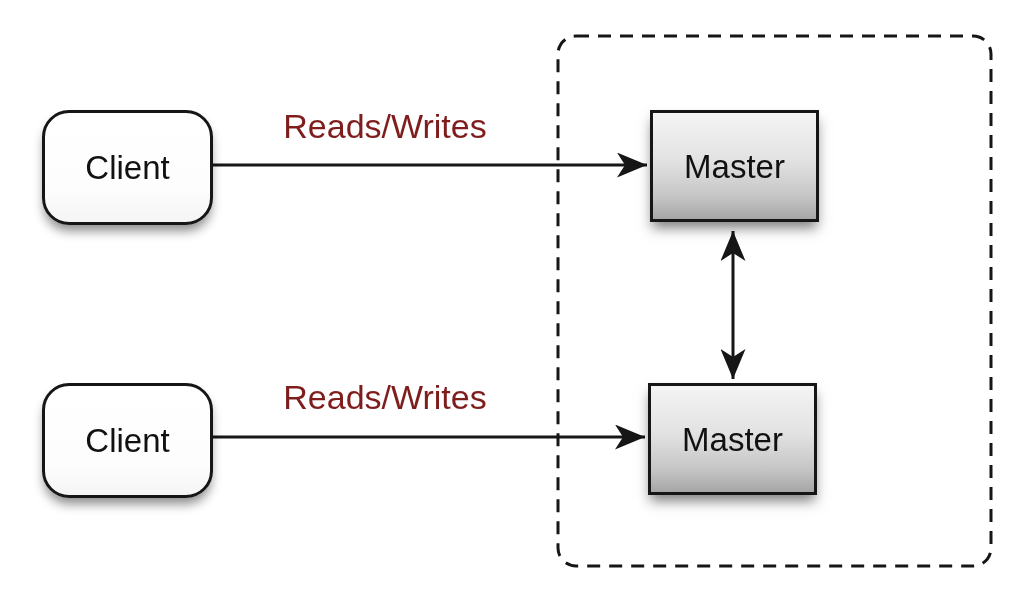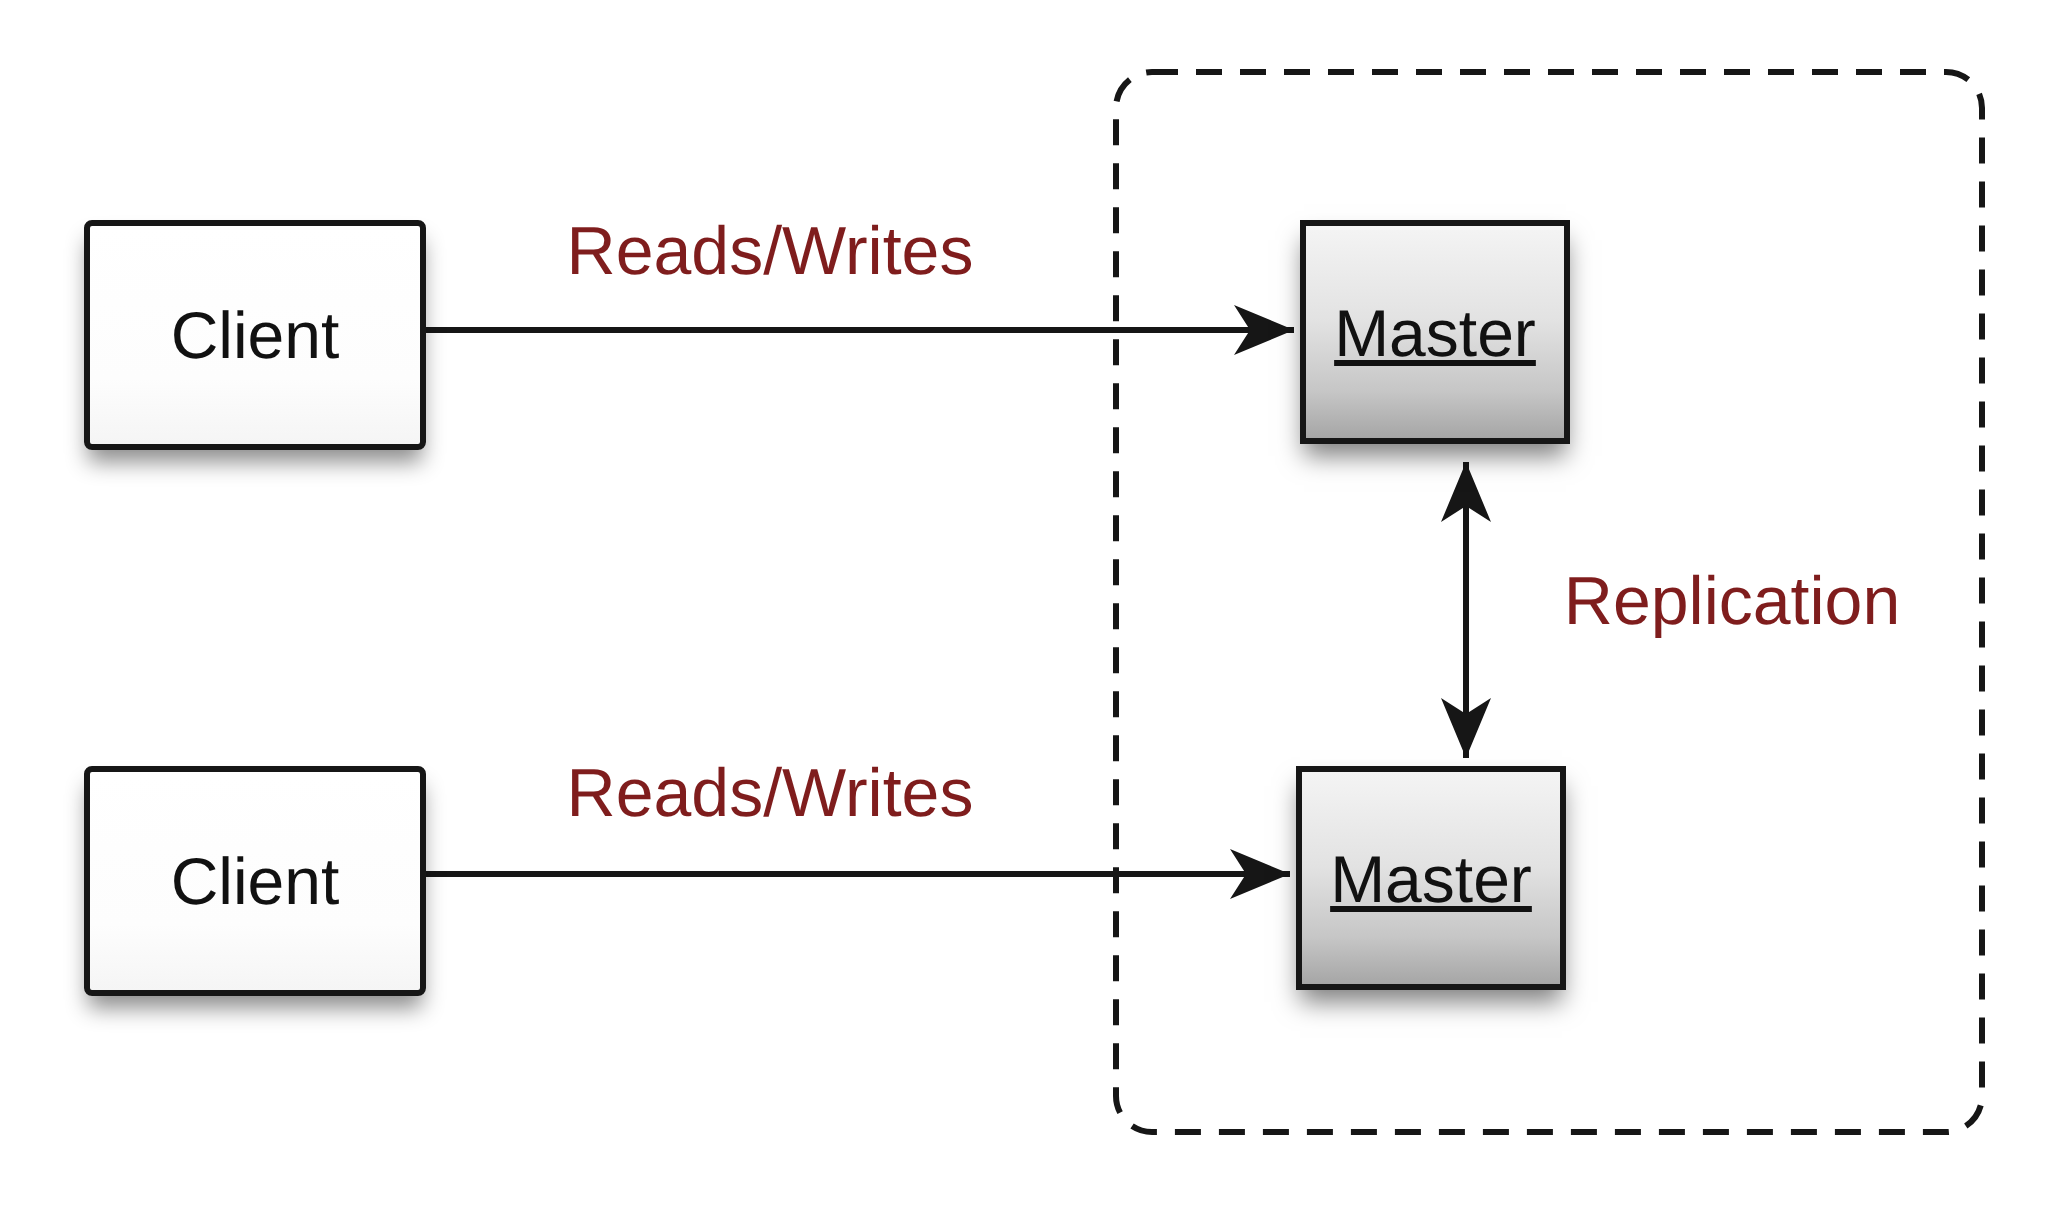--- a/index.html
+++ b/index.html
@@ -29,32 +29,31 @@
     justify-content: center;
     border: 3px solid #161616;
     box-sizing: border-box;
     font-size: 33px;
     line-height: 1;
     color: #111111;
   }
   .client {
     width: 171px;
     height: 115px;
-    border-radius: 4px;
+    border-radius: 27px;
     background: linear-gradient(180deg, #ffffff 0%, #fdfdfd 70%, #f5f5f5 100%);
     box-shadow: 0 8px 11px -2px rgba(0,0,0,0.45);
   }
   .client-top    { left: 42px;  top: 110px; }
   .client-bottom { left: 42px;  top: 383px; }
   .master {
-    width: 135px;
+    width: 169px;
     height: 112px;
     background: linear-gradient(180deg, #f4f4f4 0%, #e2e2e2 45%, #c6c6c6 78%, #a6a6a6 100%);
     box-shadow: 0 8px 12px -2px rgba(0,0,0,0.5);
-    text-decoration: underline;
   }
   .master-top    { left: 650px; top: 110px; }
   .master-bottom { left: 648px; top: 383px; }
   .edge-label {
     position: absolute;
     transform: translate(-50%, -50%);
     font-size: 34px;
     line-height: 1;
     white-space: nowrap;
     color: #7f1d1d;
@@ -97,15 +96,14 @@
   </div>
 
   <div class="node master master-bottom">
     <span>Master</span>
   </div>
 
   <div class="edge-label rw-top">Reads/Writes</div>
 
   <div class="edge-label rw-bottom">Reads/Writes</div>
 
-  <div class="edge-label replication">Replication</div>
 
 </div>
 
 </body></html>

